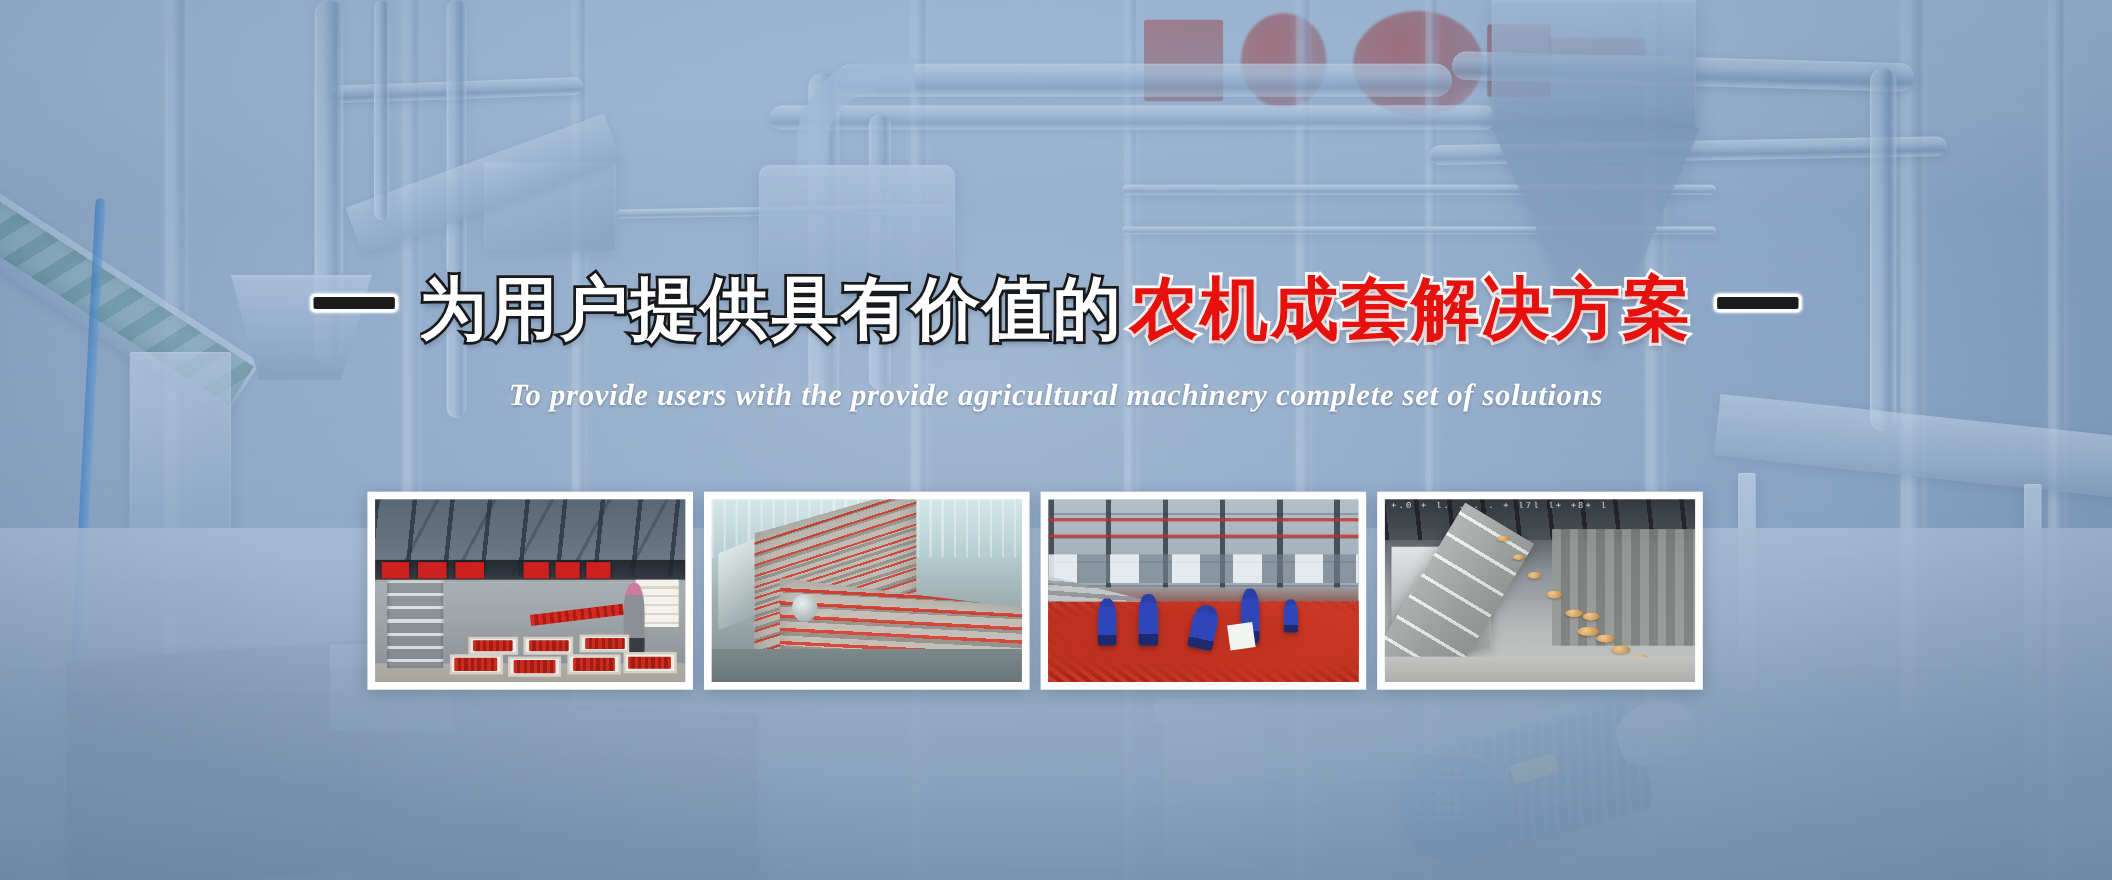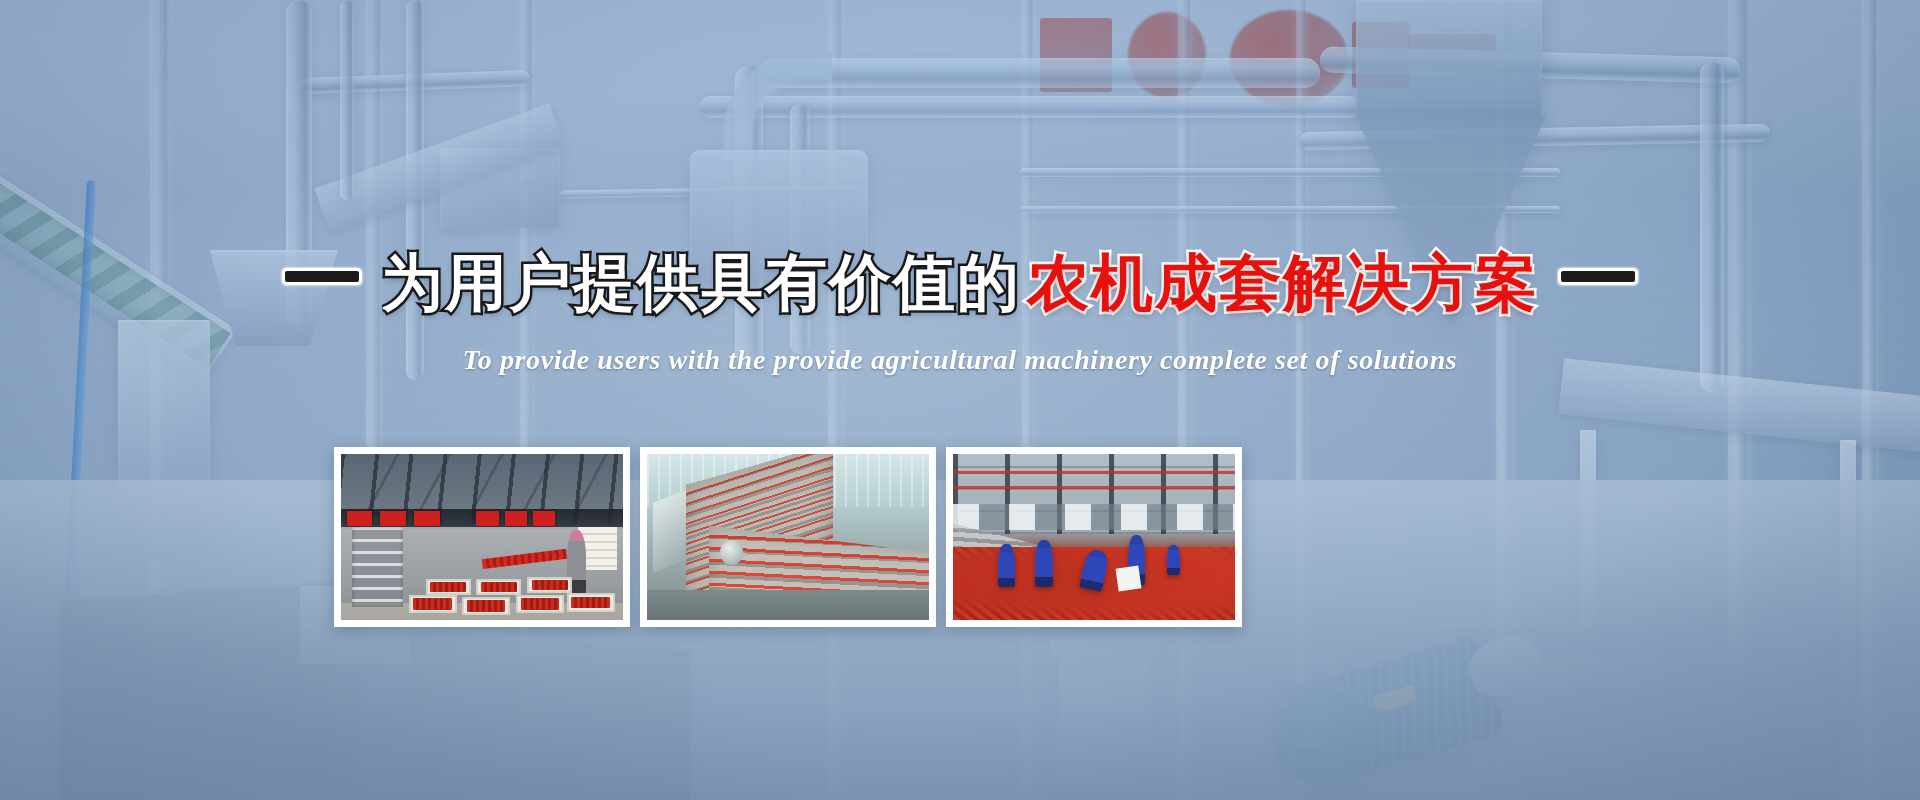--- a/index.html
+++ b/index.html
@@ -663,15 +663,37 @@
         <div class="t3-pile"></div>
         <div class="t3-worker" style="left:16%;top:54%;width:6%;height:26%;"></div>
         <div class="t3-worker" style="left:29%;top:52%;width:6.5%;height:28%;"></div>
         <div class="t3-worker" style="left:46%;top:58%;width:8%;height:24%;transform:rotate(12deg);"></div>
         <div class="t3-worker" style="left:62%;top:49%;width:6%;height:30%;"></div>
         <div class="t3-worker" style="left:76%;top:55%;width:4.5%;height:18%;"></div>
         <div class="t3-bag"></div>
       </div>
     </div>
 
+    <div class="thumb">
+      <div class="thumb-img t4">
+        <div class="t4-roof"></div>
+        <div class="t4-wall"></div>
+        <div class="t4-mach"></div>
+        <div class="t4-incline">
+          <div class="t4-flights"></div>
+        </div>
+        <div class="t4-pot" style="left:62%;top:70%;width:7%;height:5%;"></div>
+        <div class="t4-pot" style="left:68%;top:74%;width:6%;height:4.5%;"></div>
+        <div class="t4-pot" style="left:58%;top:60%;width:6%;height:4.5%;"></div>
+        <div class="t4-pot" style="left:64%;top:62%;width:5%;height:4%;"></div>
+        <div class="t4-pot" style="left:52%;top:50%;width:5%;height:4%;"></div>
+        <div class="t4-pot" style="left:46%;top:40%;width:4.5%;height:3.5%;"></div>
+        <div class="t4-pot" style="left:41%;top:30%;width:4%;height:3.2%;"></div>
+        <div class="t4-pot" style="left:36%;top:20%;width:4%;height:3%;"></div>
+        <div class="t4-pot" style="left:73%;top:80%;width:6%;height:4.5%;"></div>
+        <div class="t4-pot" style="left:79%;top:85%;width:6%;height:4.5%;"></div>
+        <div class="t4-floor"></div>
+        <div class="t4-text">+.0 +     l.   .    .  .    +  l7l  l+   +8+  l</div>
+      </div>
+    </div>
 
   </div>
 </div>
 
 </body></html>

